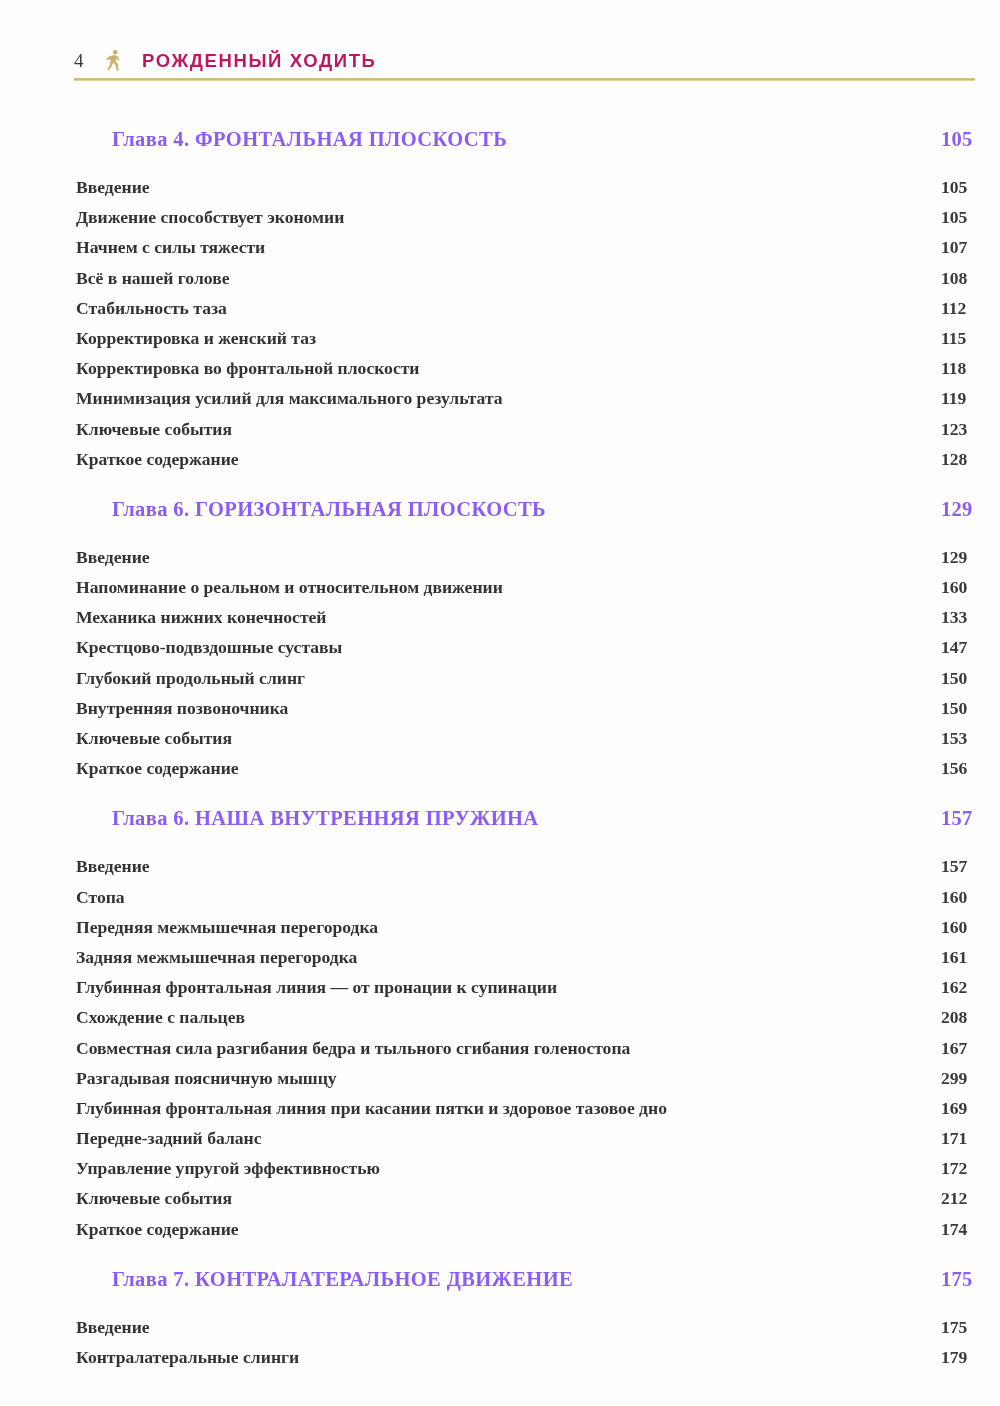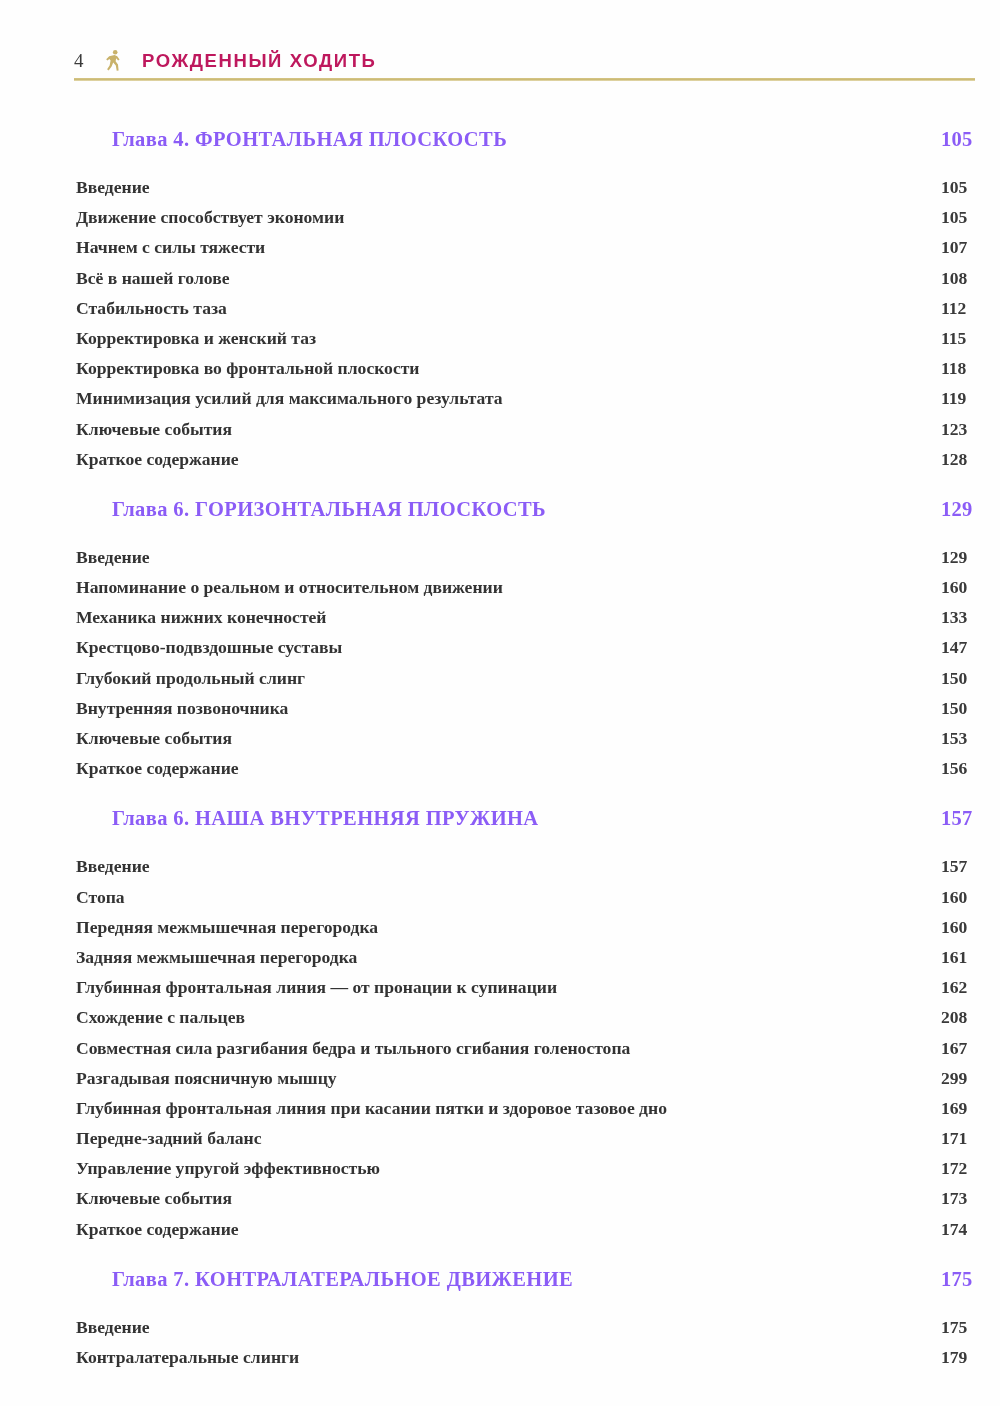--- a/index.html
+++ b/index.html
@@ -324,21 +324,21 @@
           <span class="pg">171</span>
         </div>
         <div class="row entry">
           <span class="txt">Управление упругой эффективностью</span>
           <span class="leader"></span>
           <span class="pg">172</span>
         </div>
         <div class="row entry">
           <span class="txt">Ключевые события</span>
           <span class="leader"></span>
-          <span class="pg">173</span>
+          <span class="pg">212</span>
         </div>
         <div class="row entry">
           <span class="txt">Краткое содержание</span>
           <span class="leader"></span>
           <span class="pg">174</span>
         </div>
       </div>
       <div class="gap-chapter"></div>
       <div class="grp">
         <div class="row chapter">

